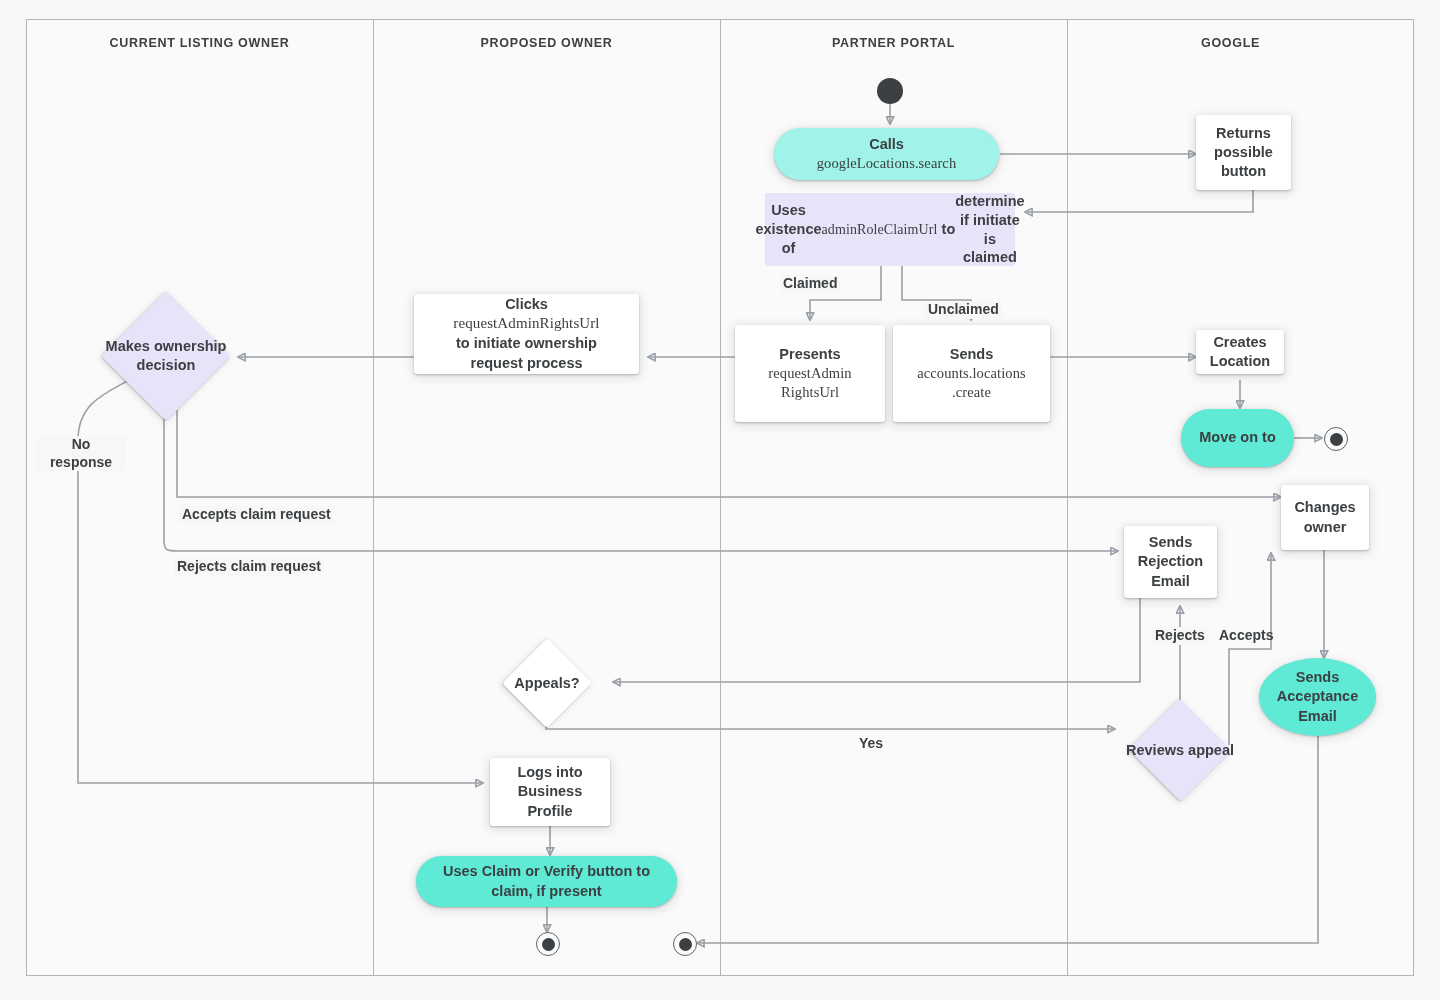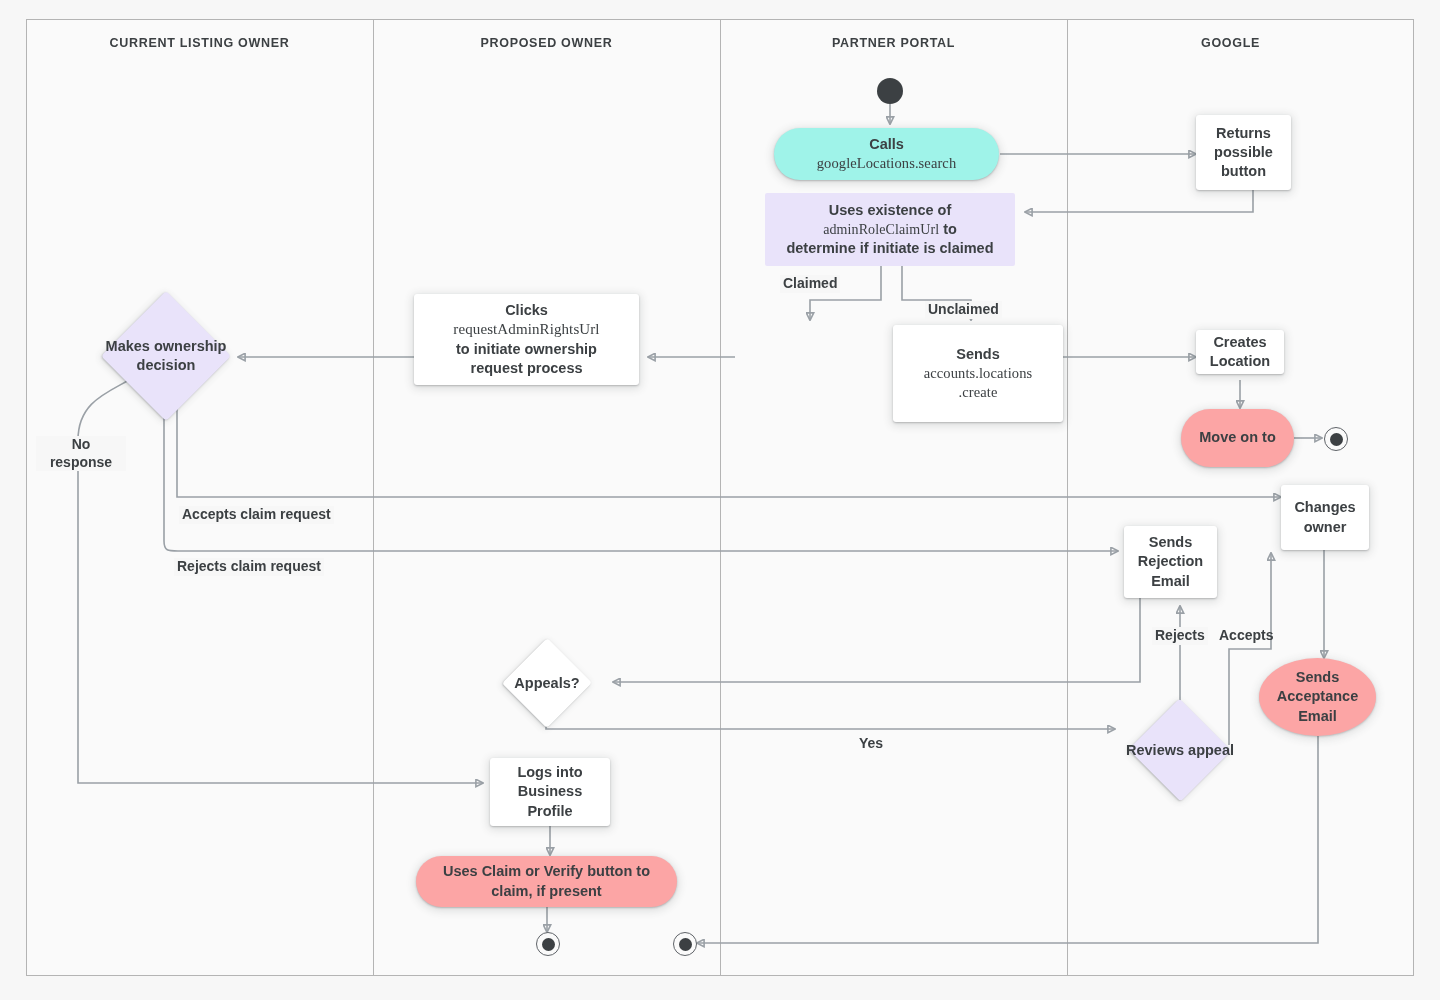--- a/index.html
+++ b/index.html
@@ -23,21 +23,21 @@
   
   .node{position:absolute;box-sizing:border-box;display:flex;align-items:center;justify-content:center;
     text-align:center;color:#3c4043;font-size:14.5px;font-weight:700;line-height:1.33;}
   .rect{background:#ffffff;border-radius:3px;
     box-shadow:0 1px 2px rgba(60,64,67,.3),0 2px 8px 2px rgba(60,64,67,.14);}
   .pill{border-radius:999px;box-shadow:0 1px 2px rgba(60,64,67,.3),0 2px 8px 2px rgba(60,64,67,.14);}
   .ell{border-radius:50%;box-shadow:0 1px 2px rgba(60,64,67,.25),0 2px 8px 2px rgba(60,64,67,.12);}
   .rectflat{border-radius:2px;}
   .cyan{background:#9ff3e9;}
   .lav{background:#e9e3fa;}
-  .pink{background:#fca5a5;}
+  .pink{background:#5eead4;}
 
   .node .inner{padding:0 10px;}
   .mono{font-family:"Liberation Serif",serif;font-weight:400;letter-spacing:.1px;}
 
   
   .dia{position:absolute;}
   .dia .shape{position:absolute;inset:0;transform:rotate(45deg);border-radius:4px;
     box-shadow:0 1px 2px rgba(60,64,67,.28),0 2px 7px 1px rgba(60,64,67,.12);}
   .dia .txt{position:absolute;inset:0;display:flex;align-items:center;justify-content:center;
     text-align:center;font-size:14.5px;font-weight:700;color:#3c4043;line-height:1.3;z-index:2;}
@@ -138,48 +138,53 @@
 
   <div class="node pill cyan" style="left:774px;top:128px;width:225px;height:52px;flex-direction:column;">
     <span>Calls</span>
     <span class="mono" style="font-size:14.5px;">googleLocations.search</span>
   </div>
 
   <div class="node rect" style="left:1196px;top:115px;width:95px;height:75px;">
     <span class="inner">Returns possible button</span>
   </div>
 
-  <div class="node rectflat lav" style="left:765px;top:193px;width:250px;height:73px;flex-direction:column;line-height:1.3;">
+  <div class="node rectflat lav" style="left:765px;top:193px;width:250px;height:73px;line-height:1.3;">
     <span>Uses existence of</span>
     <span>
       <span class="mono" style="font-size:14px;">adminRoleClaimUrl</span><span style="margin-left:4px;">to</span>
     </span>
     <span>determine if initiate is claimed</span>
   </div>
 
-
-  <div class="node rect" style="left:893px;top:325px;width:170px;height:97px;flex-direction:column;">
+  <div class="node rect" style="left:735px;top:325px;width:150px;height:97px;flex-direction:column;">
+    <span>Presents</span>
+    <span class="mono" style="font-size:14.5px;">requestAdmin</span>
+    <span class="mono" style="font-size:14.5px;">RightsUrl</span>
+  </div>
+
+  <div class="node rect" style="left:893px;top:325px;width:157px;height:97px;flex-direction:column;">
     <span>Sends</span>
     <span class="mono" style="font-size:14.5px;">accounts.locations</span>
     <span class="mono" style="font-size:14.5px;">.create</span>
   </div>
 
   <div class="node rect" style="left:1196px;top:330px;width:88px;height:44px;">
     <span class="inner" style="padding:0 6px;">Creates Location</span>
   </div>
 
   <div class="node pill pink" style="left:1181px;top:409px;width:113px;height:58px;">
     <span>Move on to</span>
   </div>
 
   <div class="end-dot" style="left:1324px;top:427px;">
     <i></i>
   </div>
 
-  <div class="node rect" style="left:414px;top:294px;width:225px;height:91px;flex-direction:column;">
+  <div class="node rect" style="left:414px;top:294px;width:225px;height:80px;flex-direction:column;">
     <span>Clicks</span>
     <span class="mono" style="font-size:15px;">requestAdminRightsUrl</span>
     <span>to initiate ownership</span>
     <span>request process</span>
   </div>
 
   <div class="dia lavd" style="left:120px;top:310px;width:92px;height:92px;">
     <div class="shape"></div>
     <div class="txt" style="width:128px;left:-18px;">Makes ownership decision</div>
   </div>

